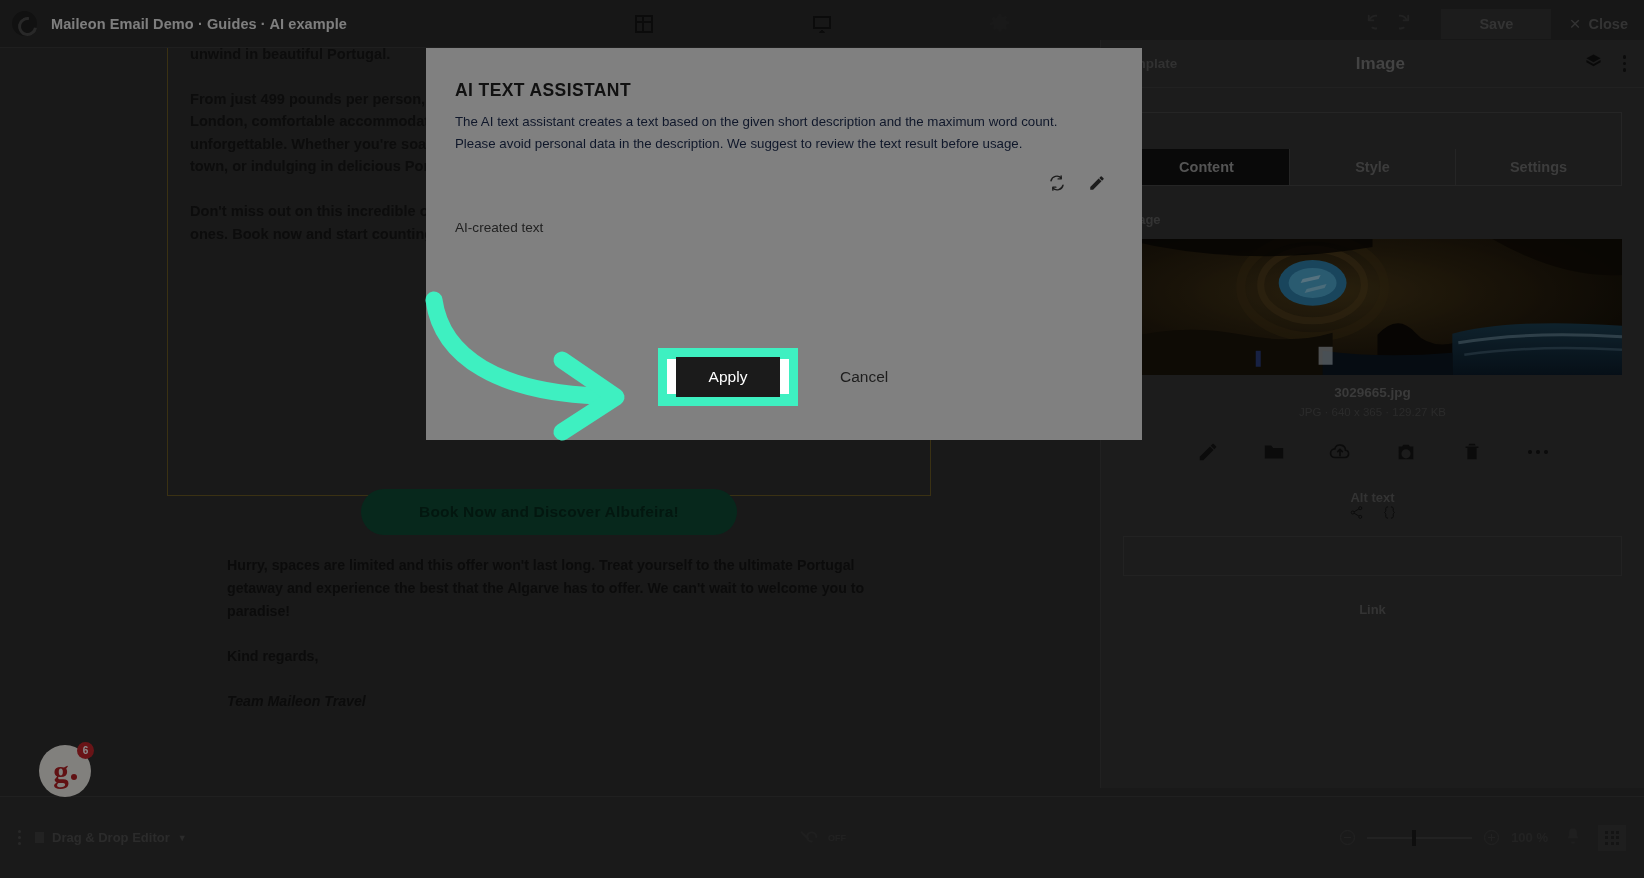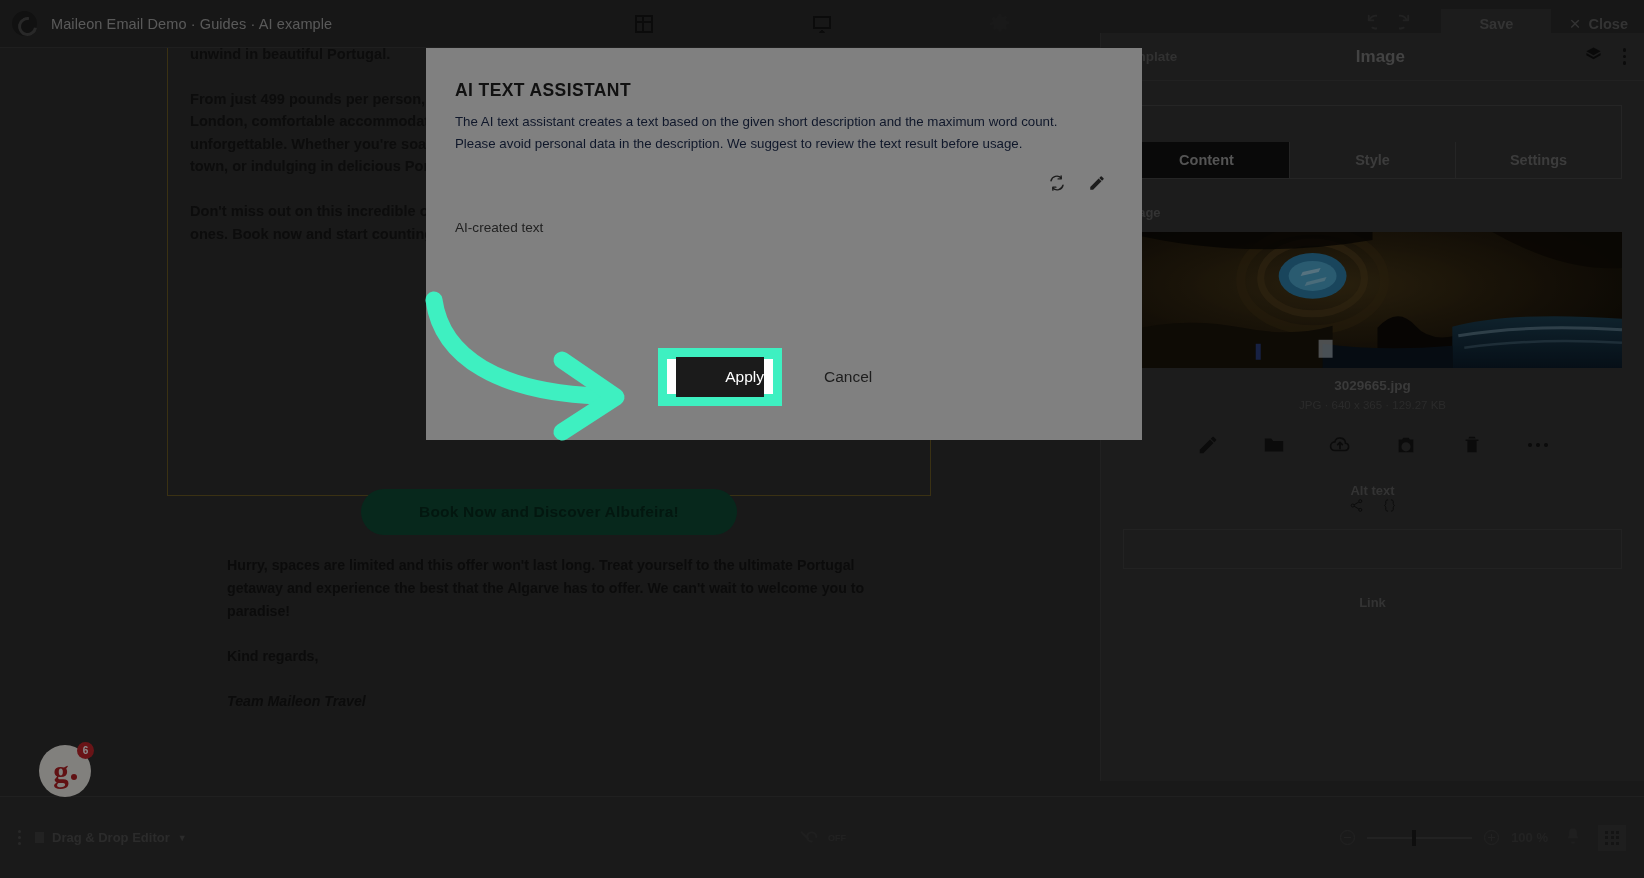--- a/index.html
+++ b/index.html
@@ -21,21 +21,21 @@
   .brand-logo {
     width: 25px; height: 25px; border-radius: 50%;
     background: #1f1f1f; position: relative; flex: none;
   }
   .brand-logo::after {
     content: ""; position: absolute; left: 6px; top: 6px;
     width: 13px; height: 13px; border-radius: 50%;
     border: 3px solid #4a4a4a; border-right-color: transparent;
     transform: rotate(-35deg);
   }
-  .brand-title { color: #a3a3a3; font-size: 14.5px; font-weight: 400; letter-spacing: .1px; }
+  .brand-title { color: #e5e5e5; font-size: 14.5px; font-weight: 700; letter-spacing: .1px; }
 
   .topbar-center { position: absolute; left: 0; right: 0; display: flex; justify-content: center; gap: 150px; pointer-events: none; }
   .topbar-center > * { pointer-events: auto; }
   .tb-icon { width: 28px; height: 28px; display: flex; align-items: center; justify-content: center; color: #141414; }
   .tb-icon svg { width: 24px; height: 24px; fill: currentColor; }
 
   .topbar-right { margin-left: auto; display: flex; align-items: center; gap: 18px; padding-right: 16px; }
   .tb-round { width: 26px; height: 26px; color: #3f3f3f; display:flex; align-items:center; justify-content:center; }
   .tb-round svg { width: 22px; height: 22px; fill: none; stroke: currentColor; stroke-width: 2; }
   .save-btn {
@@ -60,21 +60,21 @@
   .cta-btn {
     background: #0d4a34; color: #072a1d; border-radius: 26px;
     padding: 14px 58px; font-size: 15.5px; font-weight: 700; letter-spacing: .2px;
   }
   .tail { position: absolute; left: 167px; top: 506px; width: 764px; padding: 0 60px; color: #151515; font-size: 14.2px; line-height: 23px; font-weight: 700; }
   .tail p { margin-bottom: 22px; }
   .tail .sig { font-style: italic; }
 
   
   .rpanel {
-    position: absolute; top: 33px; right: 0; width: 544px; height: 748px;
+    position: absolute; top: 40px; right: 0; width: 544px; height: 748px;
     background: #333333; border-left: 1px solid #3c3c3c;
   }
   .rp-head { height: 48px; display: flex; align-items: center; padding: 0 18px; border-bottom: 1px solid #3c3c3c; }
   .rp-breadcrumb { color: #5a5a5a; font-size: 13.5px; font-weight: 700; }
   .rp-title { flex: 1; text-align: center; color: #7a7a7a; font-size: 17px; font-weight: 700; }
   .rp-head-icons { display: flex; align-items: center; gap: 20px; color: #121212; }
   .rp-head-icons svg { width: 19px; height: 19px; fill: currentColor; }
   .kebab { display: flex; flex-direction: column; gap: 3px; }
   .kebab i { width: 3.5px; height: 3.5px; background: #141414; border-radius: 50%; display: block; }
 
@@ -162,22 +162,22 @@
     flex: 1; height: 115px; background: #818181; border: 1px solid #4c4c4c;
     color: #131313; font-size: 13.6px; padding: 12px 11px; font-family: "Liberation Sans", sans-serif;
     resize: none; outline: none;
   }
   .modal-actions { position: absolute; left: 232px; top: 300px; display: flex; align-items: center; gap: 0; }
   .apply-hl {
     background: #3ef0c1; padding: 9px; display: inline-block;
   }
   .apply-hl-inner { background: #ffffff; padding: 9px; }
   .apply-btn {
-    background: #1b1b1b; color: #fff; border: none; width: 88px; height: 40px;
-    font-size: 15.5px; font-family: "Liberation Sans", sans-serif; text-align: right;
+    background: #1b1b1b; color: #fff; border: none; width: 104px; height: 40px;
+    font-size: 15.5px; font-family: "Liberation Sans", sans-serif;
   }
   .cancel-btn { background: none; border: none; color: #1d1d1d; font-size: 15.5px; margin-left: 42px; font-family: Liberation Sans, sans-serif; }
 
   .arrow { position: absolute; left: 420px; top: 280px; width: 300px; height: 170px; pointer-events: none; }
 </style>
 </head>
 <body>
 
 <div id="app">
 

